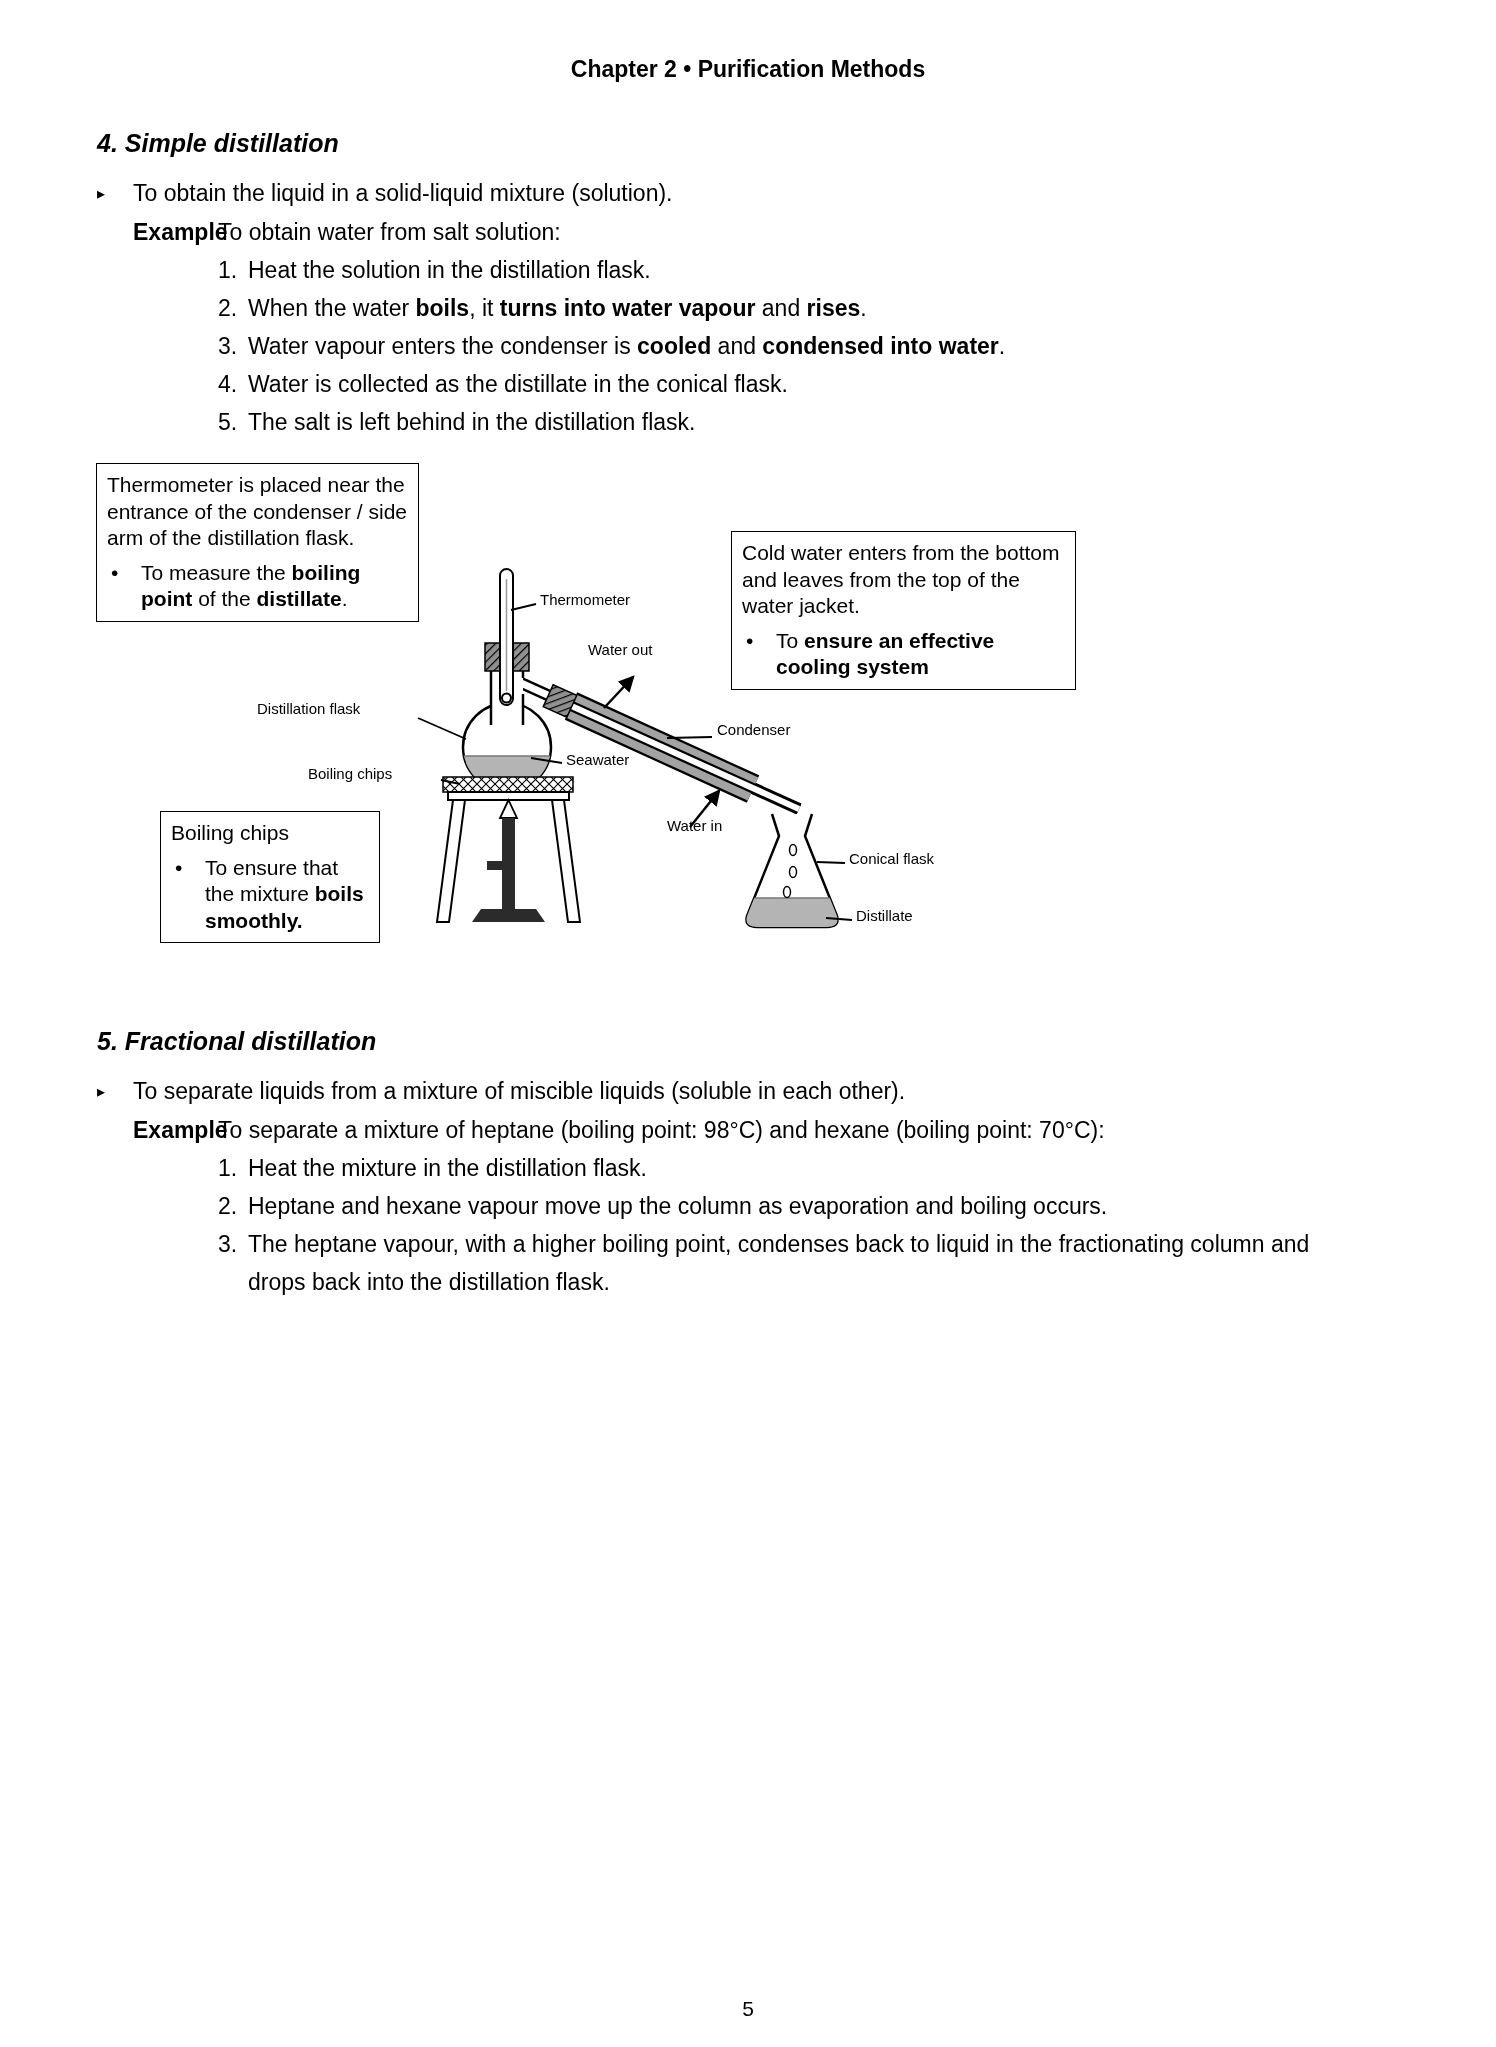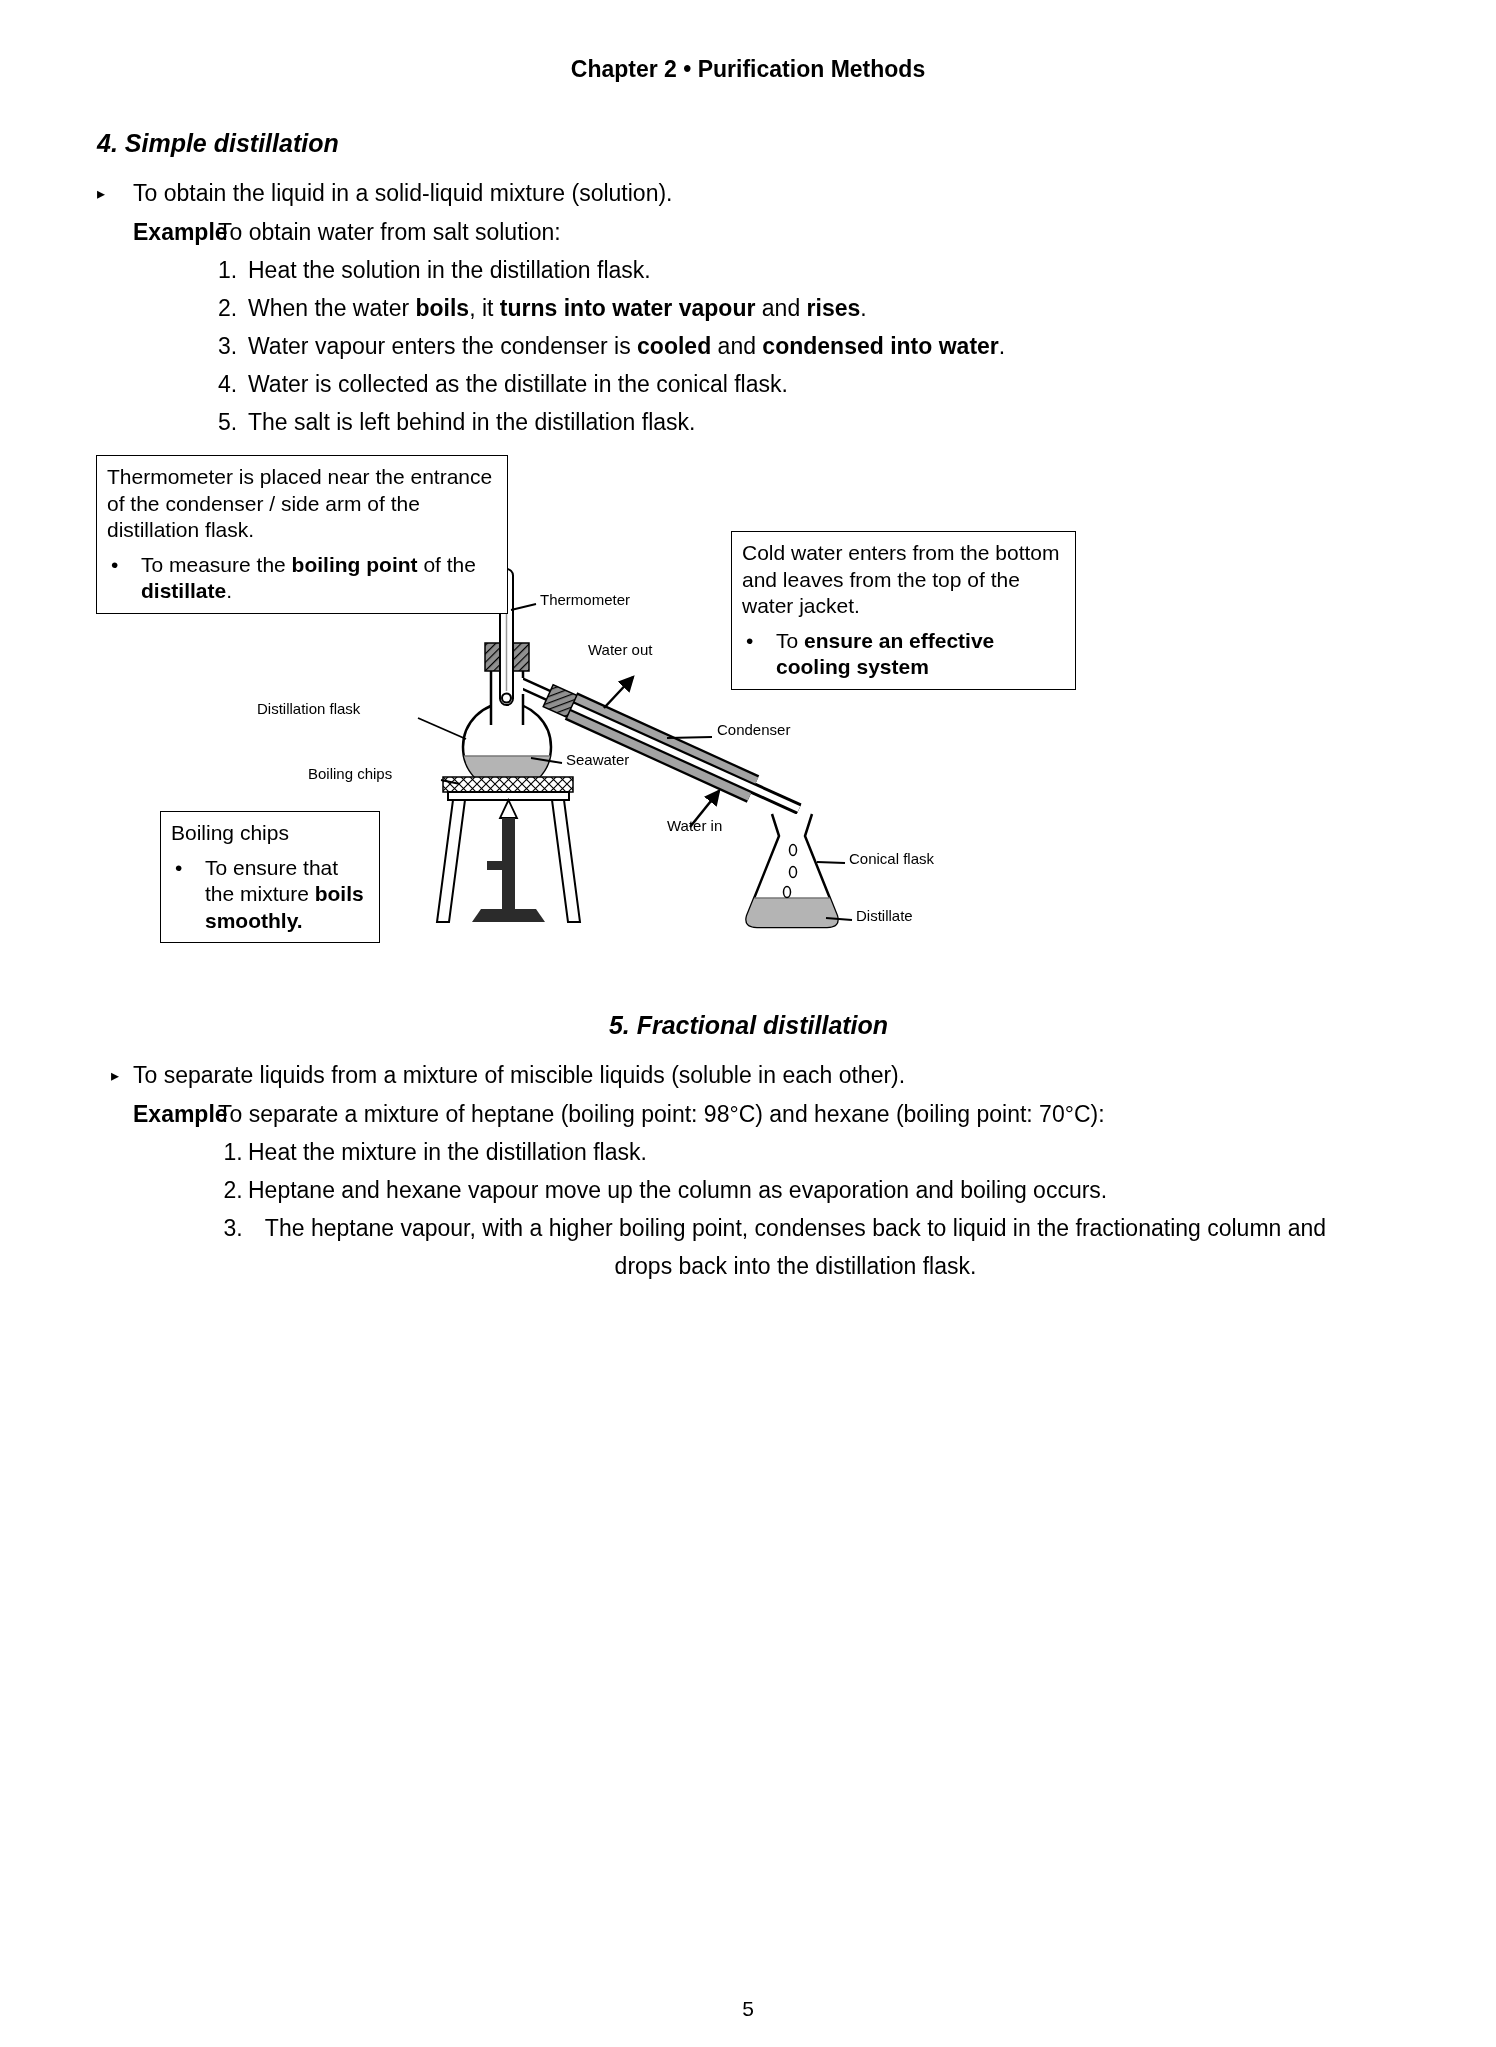--- a/index.html
+++ b/index.html
@@ -11,21 +11,21 @@
     overflow:hidden;
   }
   .header {
     padding-top:56px;
     text-align:center;
     font-weight:bold;
     font-size:23px;
   }
   .sec { margin:0 96px 0 97px; }
   .sec4 { margin-top:46px; }
-  .sec5 { margin-top:12px;text-align:center; }
+  .sec5 { margin-top:28px; }
   .sec-title {
     font-size:25px; font-weight:bold; font-style:italic;
     margin:0 0 16px 0;
   }
   .arrow-row { display:flex; font-size:23px; line-height:38px; }
   .arrow-marker { width:36px; flex:none; font-size:16px; padding-top:1px; }
   .example-row { display:flex; margin-left:36px; font-size:23px; line-height:38px; }
   .example-label { width:85px; flex:none; font-weight:bold; }
   .example-text { max-width:1090px; }
   .steps { margin:0 0 0 121px; padding:0; list-style:none; }
@@ -39,21 +39,21 @@
   .callout {
     position:absolute;
     border:1.8px solid #000;
     background:#fff;
     box-sizing:border-box;
     font-size:21px; line-height:26.5px;
     padding:8px 10px;
   }
   .callout .cbullet { display:flex; margin-top:8px; }
   .callout .dot { width:30px; flex:none; padding-left:4px; }
-  .co-thermo { left:96px; top:4px; width:412px; min-height:144px; }
+  .co-thermo { left:96px; top:12px; width:323px; min-height:144px; }
   .co-cool   { left:731px; top:80px; width:345px; min-height:150px; }
   .co-chips  { left:160px; top:360px; width:220px; min-height:128px; }
   .dlabel {
     position:absolute;
     font-size:15px;
     white-space:nowrap;
   }
   .page-num {
     position:absolute; bottom:26px; left:0;
     width:100%; text-align:center;

